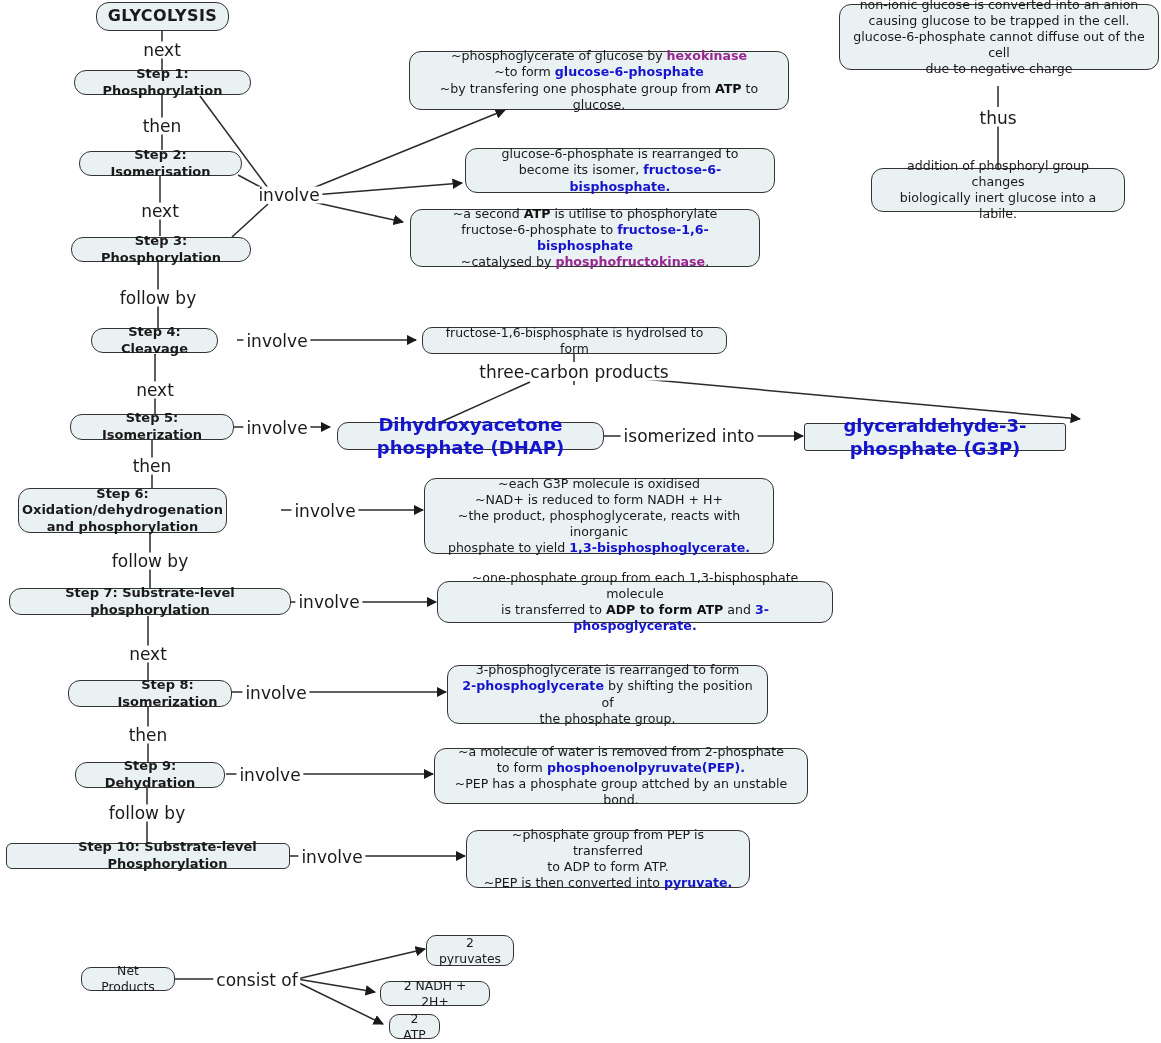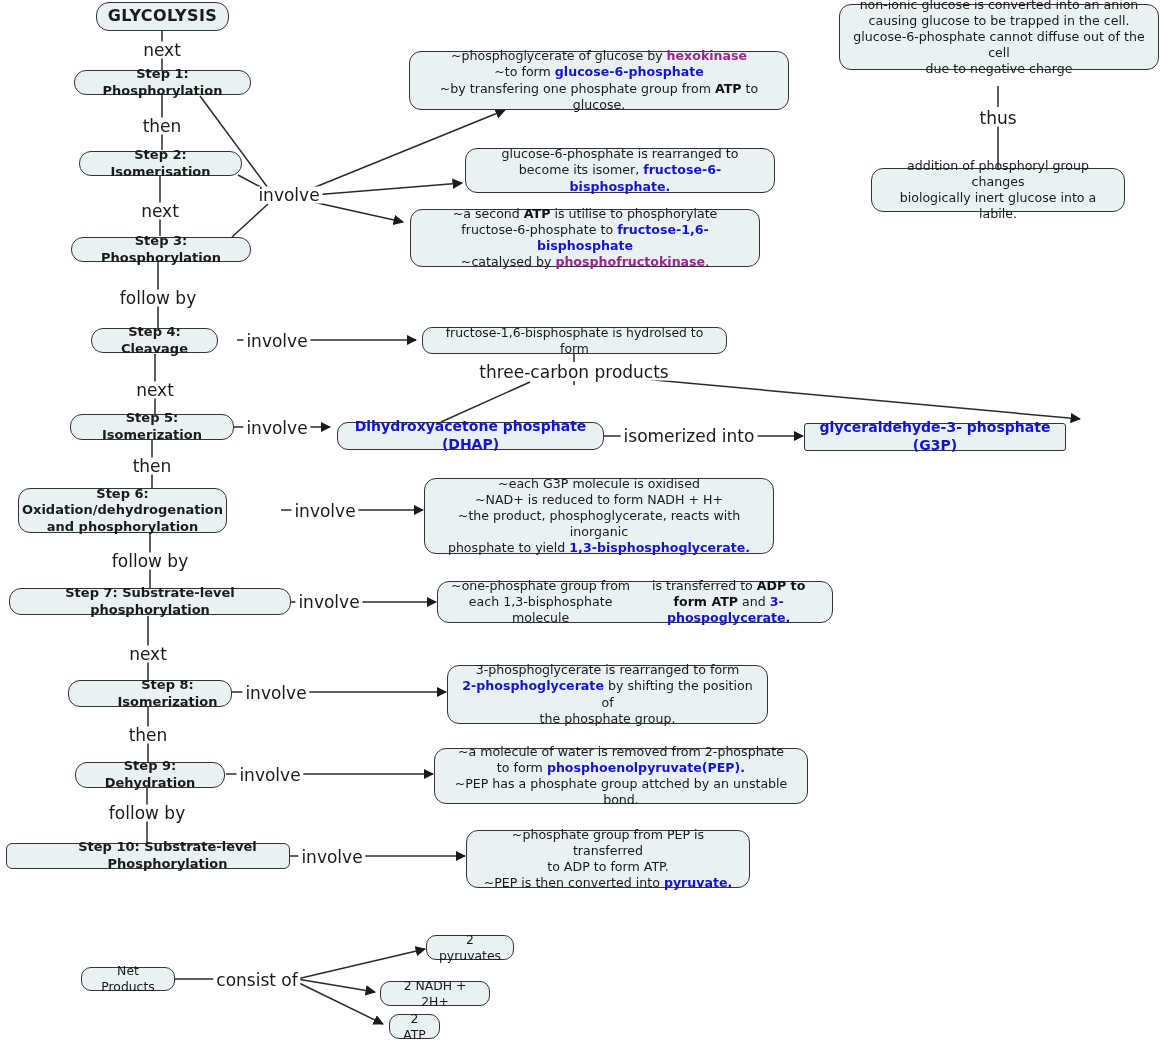--- a/index.html
+++ b/index.html
@@ -60,21 +60,21 @@
   .node.sharp {
     border-radius: 3px;
   }
   .node.plain {
     font-size: 12.4px;
     border-radius: 10px;
   }
   .node.molecule {
     font-weight: bold;
     color: #1414cc;
-    font-size: 14px;
+    font-size: 18px;
   }
   .edge-label {
     position: absolute;
     background: #ffffff;
     font-size: 17px;
     color: #1a1a1a;
     padding: 0 3px;
     white-space: nowrap;
     line-height: 1;
     transform: translate(-50%, -50%);
@@ -266,21 +266,21 @@
 
   <div class="node detail" style="left:424px; top:478px; width:350px; height:76px; flex-direction:column;">
     <div>~each G3P molecule is oxidised</div>
     <div>~NAD+ is reduced to form NADH + H+</div>
     <div>~the product, phosphoglycerate, reacts with inorganic</div>
     <div>
       <span>phosphate to yield </span><b class="bl">1,3-bisphosphoglycerate.</b>
     </div>
   </div>
 
-  <div class="node detail" style="left:437px; top:581px; width:396px; height:42px; flex-direction:row;">
+  <div class="node detail" style="left:437px; top:581px; width:396px; height:42px; flex-direction:column;">
     <div>~one-phosphate group from each 1,3-bisphosphate molecule</div>
     <div>
       <span>is transferred to </span><b class="bk">ADP to form ATP</b><span> and </span><b class="bl">3-phospoglycerate.</b>
     </div>
   </div>
 
   <div class="node detail" style="left:447px; top:665px; width:321px; height:59px; flex-direction:column;">
     <div>3-phosphoglycerate is rearranged to form</div>
     <div>
       <b class="bl">2-phosphoglycerate</b><span> by shifting the position of</span>
@@ -313,21 +313,21 @@
 
   <div class="node detail" style="left:871px; top:168px; width:254px; height:44px; flex-direction:column;">
     <div>addition of phosphoryl group changes</div>
     <div>biologically inert glucose into a labile.</div>
   </div>
 
   <div class="node plain" style="left:81px; top:967px; width:94px; height:24px;">
     <span>Net Products</span>
   </div>
 
-  <div class="node plain" style="left:426px; top:935px; width:88px; height:25px;">
+  <div class="node plain" style="left:426px; top:935px; width:88px; height:31px;">
     <span>2 pyruvates</span>
   </div>
 
   <div class="node plain" style="left:380px; top:981px; width:110px; height:25px;text-align:center;">
     <span>2 NADH + 2H+</span>
   </div>
 
   <div class="node plain" style="left:389px; top:1014px; width:51px; height:25px;">
     <span>2 ATP</span>
   </div>

